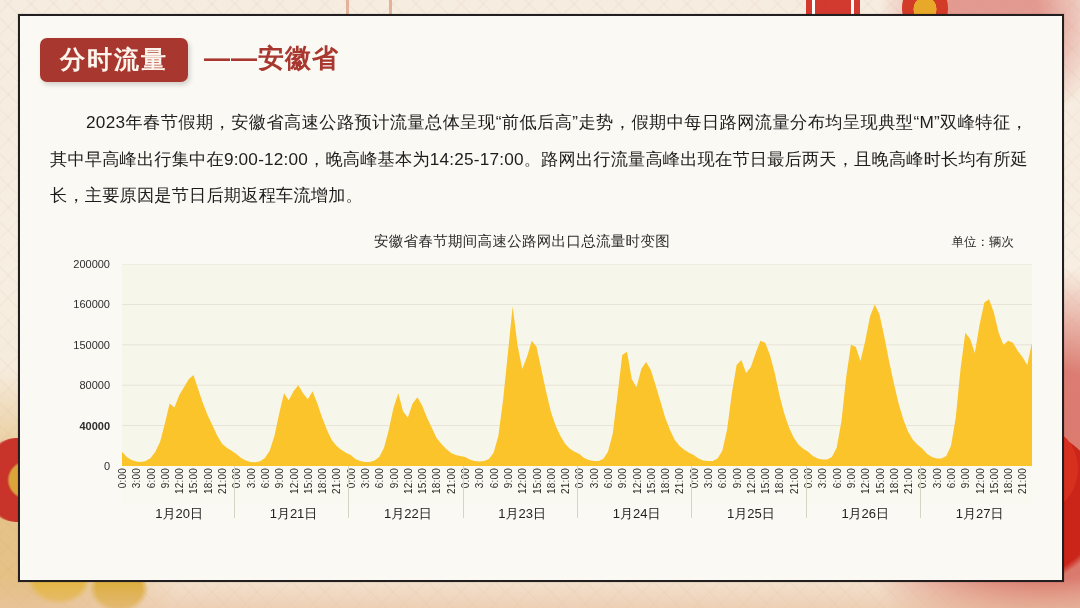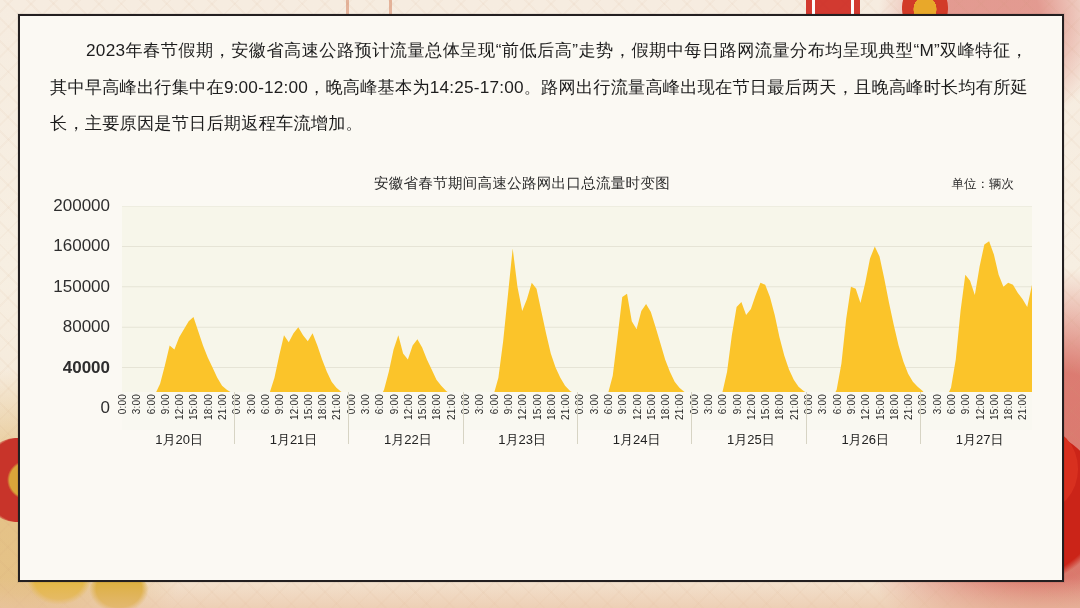--- a/index.html
+++ b/index.html
@@ -133,21 +133,21 @@
     line-height: 2.13;
     color: #1d1d1d;
     text-align: justify;
     text-indent: 2.1em;
     letter-spacing: 0.2px;
   }
 
   
   .chart-wrap {
     position: relative;
-    margin: 32px 24px 0 24px;
+    margin: 18px 24px 0 24px;
     height: 300px;
   }
   .chart-head {
     display: flex;
     align-items: baseline;
     justify-content: space-between;
     padding: 0 24px 0 330px;
     height: 26px;
   }
   .chart-title {
@@ -169,40 +169,40 @@
   }
   .y-labels {
     position: absolute;
     left: 0; top: 0;
     width: 72px;
     height: 202px;
   }
   .y-label {
     position: absolute;
     right: 6px;
-    font-size: 17px;
+    font-size: 11px;
     color: #2e2e2e;
     transform: translateY(-50%);
     white-space: nowrap;
   }
   .plot {
     position: absolute;
     left: 78px;
     right: 6px;
     top: 0;
     height: 202px;
     background: #f7f6ea;
   }
   .plot svg { display: block; width: 100%; height: 100%; }
 
   .x-axis {
     position: absolute;
     left: 78px;
     right: 6px;
-    top: 186px;
+    top: 202px;
     height: 58px;
   }
   .x-ticks {
     position: relative;
     height: 38px;
     background: #f9f8f1;
   }
   .x-tick {
     position: absolute;
     top: 2px;
@@ -241,20 +241,24 @@
   <div class="orn orn-t-lantern"></div>
   <div class="orn orn-r-flower"></div>
   <div class="orn orn-r-flower2"></div>
   <div class="orn orn-l-fu"></div>
   <div class="orn orn-l-coin1"></div>
   <div class="orn orn-l-coin2"></div>
   <div class="orn orn-b-wash"></div>
 
   <div class="card">
 
+    <div class="header">
+      <div class="badge">分时流量</div>
+      <div class="subtitle">——安徽省</div>
+    </div>
 
     <p class="paragraph">2023年春节假期，安徽省高速公路预计流量总体呈现“前低后高”走势，假期中每日路网流量分布均呈现典型“M”双峰特征，其中早高峰出行集中在9:00-12:00，晚高峰基本为14:25-17:00。路网出行流量高峰出现在节日最后两天，且晚高峰时长均有所延长，主要原因是节日后期返程车流增加。</p>
 
     <div class="chart-wrap">
       <div class="chart-head">
         <div class="chart-title">安徽省春节期间高速公路网出口总流量时变图</div>
         <div class="chart-unit">单位：辆次</div>
       </div>
 
       <div class="plot-area">

